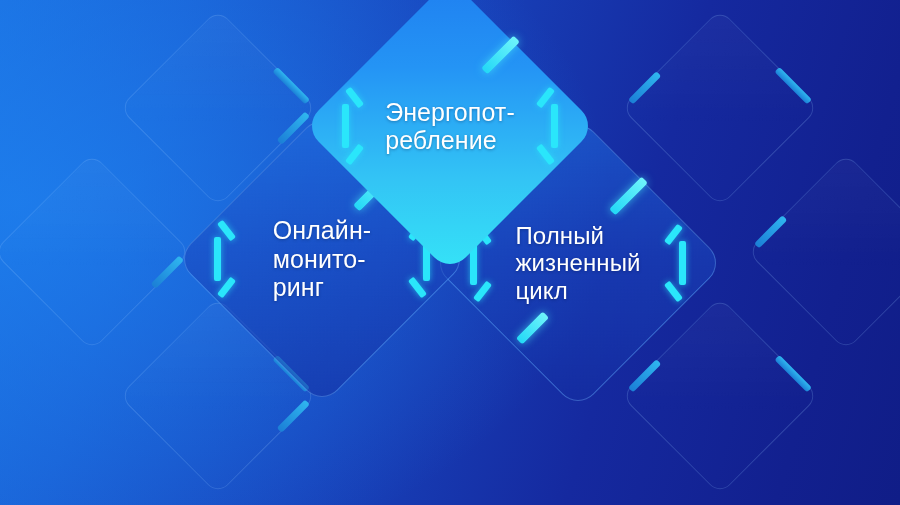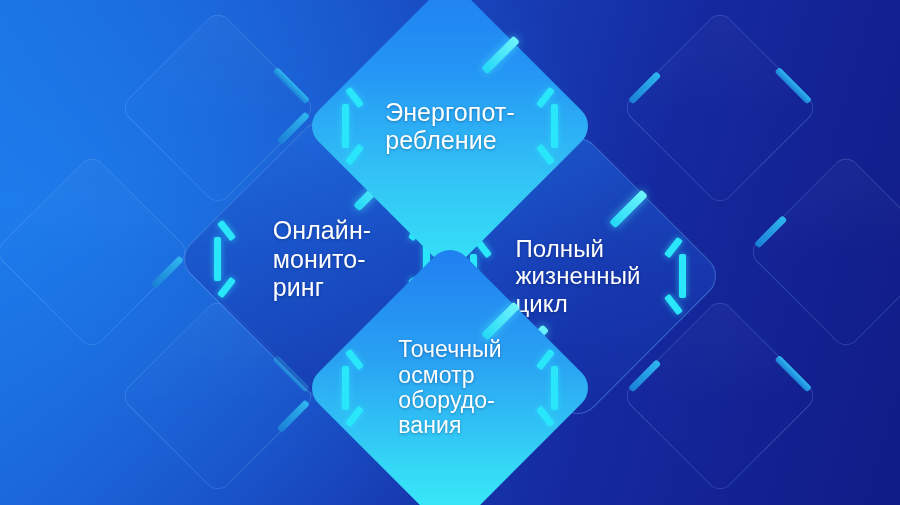--- a/index.html
+++ b/index.html
@@ -112,21 +112,21 @@
   <div class="bgdia" style="left:148px;top:326px;width:140px;height:140px;">
     <span class="acc tr"></span>
     <span class="acc tr2"></span>
   </div>
 
   <div class="bgdia" style="left:650px;top:326px;width:140px;height:140px;">
     <span class="acc tr"></span>
     <span class="acc bl2"></span>
   </div>
 
-  <div class="card dark right-card" style="left:474px;top:172px;width:208px;height:208px;">
+  <div class="card dark right-card" style="left:474px;top:159px;width:208px;height:208px;">
     <div class="shape"></div>
     <span class="brk" style="left:-4px;top:67px;">
       <i class="a"></i>
         <i class="b"></i>
         <i class="c"></i>
     </span>
     <span class="brk right" style="right:-4px;top:67px;">
       <i class="a"></i>
         <i class="b"></i>
         <i class="c"></i>
@@ -166,32 +166,14 @@
     <span class="brk right" style="right:-4px;top:67px;">
       <i class="a"></i>
         <i class="b"></i>
         <i class="c"></i>
     </span>
     <span class="facet" style="left:150px;top:10px;transform:rotate(45deg);"></span>
     <div class="label">Энергопот-
 ребление</div>
   </div>
 
-  <div class="card bright down" style="left:346px;top:284px;width:208px;height:208px;">
-    <div class="shape"></div>
-    <span class="brk" style="left:-4px;top:67px;">
-      <i class="a"></i>
-        <i class="b"></i>
-        <i class="c"></i>
-    </span>
-    <span class="brk right" style="right:-4px;top:67px;">
-      <i class="a"></i>
-        <i class="b"></i>
-        <i class="c"></i>
-    </span>
-    <span class="facet" style="left:150px;top:14px;transform:rotate(45deg);"></span>
-    <div class="label">Точечный
-осмотр
-оборудо-
-вания</div>
-  </div>
 
 </div>
 
 </body></html>

